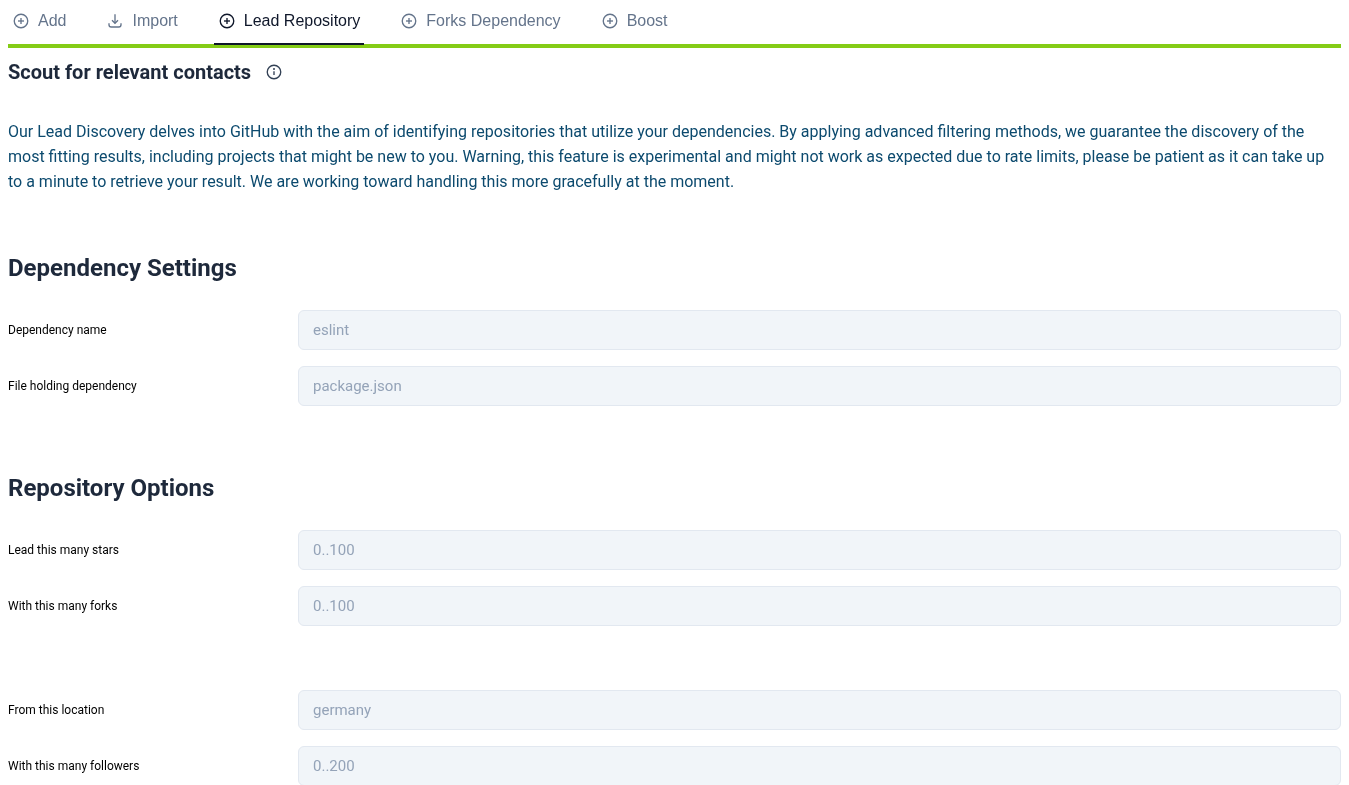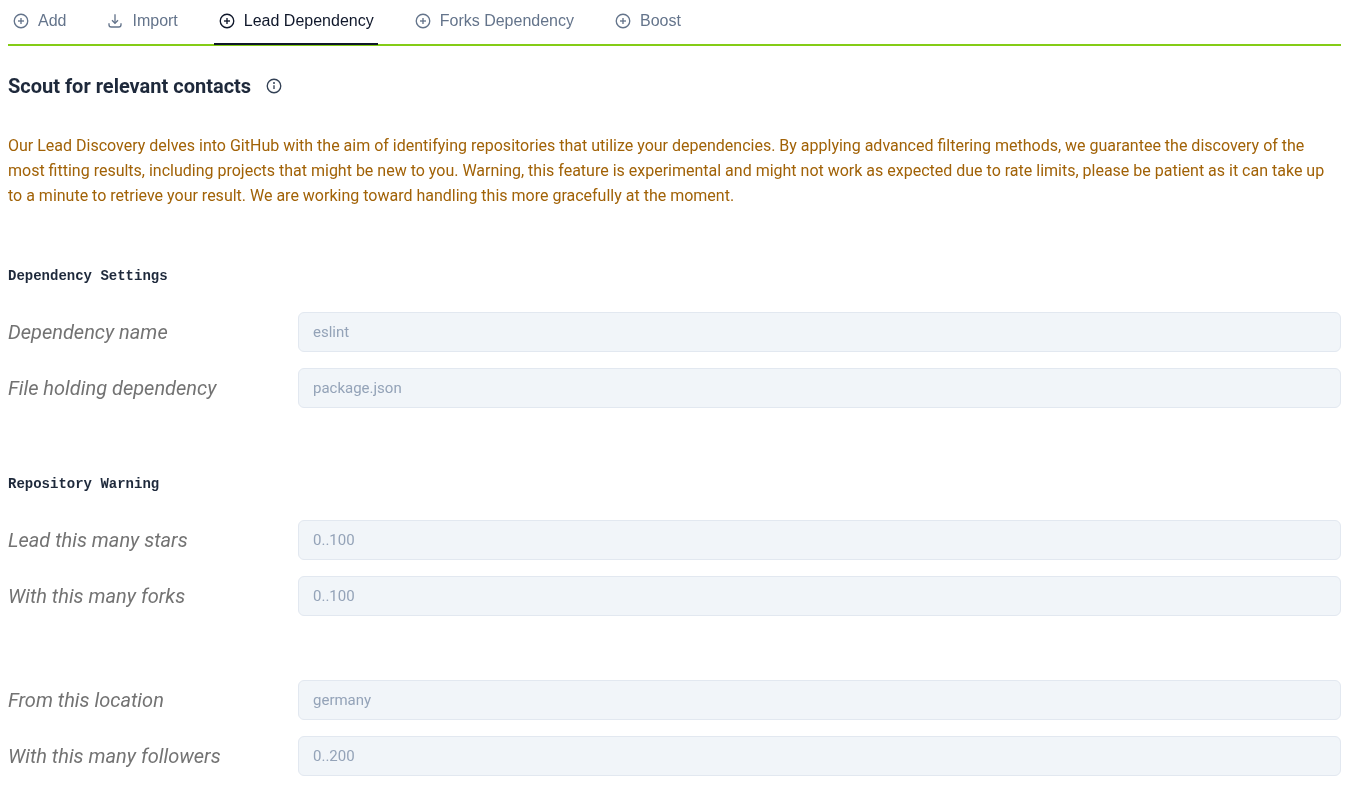--- a/index.html
+++ b/index.html
@@ -10,23 +10,23 @@
     body {
       font-family: -apple-system, BlinkMacSystemFont, "Segoe UI", Roboto, "Helvetica Neue", Arial, sans-serif;
       background: #ffffff;
       color: #1e293b;
       padding: 0 8px;
     }
     .tabs {
       display: flex;
       align-items: center;
       gap: 32px;
-      border-bottom: 2px solid #84cc16;
+      border-bottom: 4px solid #84cc16;
       padding: 0;
-      margin-bottom: 28px;
+      margin-bottom: 12px;
     }
     .tab {
       display: flex;
       align-items: center;
       gap: 8px;
       padding: 12px 4px 14px 4px;
       cursor: pointer;
       font-size: 16px;
       color: #64748b;
       font-weight: 500;
@@ -70,42 +70,40 @@
     }
     .info-icon {
       display: inline-flex;
       width: 18px;
       height: 18px;
       color: #334155;
     }
     .description {
       font-size: 16px;
       line-height: 1.55;
-      color: #a16207;
+      color: #0c4a6e;
       margin-bottom: 60px;
       margin-top: 36px;
     }
     .section-title {
-      font-size: 14px;
+      font-size: 24px;
       font-weight: 700;
       color: #1e293b;
       margin-bottom: 28px;
-      font-family: Liberation Mono, monospace;
     }
     .form-row {
       display: flex;
       align-items: center;
       margin-bottom: 16px;
     }
     .form-label {
       width: 290px;
       flex-shrink: 0;
-      font-size: 20px;
-      color: #737373;
-      font-style: italic;
+      font-size: 12px;
+      color: #000000;
     }
     .form-input {
       flex: 1;
       background: #f1f5f9;
       border: 1px solid #e2e8f0;
       border-radius: 6px;
       padding: 10px 14px;
       font-size: 15px;
       color: #0f172a;
       font-family: inherit;
@@ -147,21 +145,21 @@
   </button>
 
   <button class="tab active">
     <span class="tab-icon">
       <svg viewBox="0 0 24 24" fill="none" stroke="currentColor" stroke-width="1.8">
         <circle cx="12" cy="12" r="9"></circle>
         <line x1="12" y1="8" x2="12" y2="16"></line>
         <line x1="8" y1="12" x2="16" y2="12"></line>
       </svg>
     </span>
-    <span>Lead Dependency</span>
+    <span>Lead Repository</span>
   </button>
 
   <button class="tab">
     <span class="tab-icon">
       <svg viewBox="0 0 24 24" fill="none" stroke="currentColor" stroke-width="1.8">
         <circle cx="12" cy="12" r="9"></circle>
         <line x1="12" y1="8" x2="12" y2="16"></line>
         <line x1="8" y1="12" x2="16" y2="12"></line>
       </svg>
     </span>
@@ -200,21 +198,21 @@
   <input class="form-input" type="text" placeholder="eslint" style="">
 </div>
 
 <div class="form-row">
   <label class="form-label">File holding dependency</label>
   <input class="form-input" type="text" placeholder="package.json" style="">
 </div>
 
 <div class="section-gap"></div>
 
-<h2 class="section-title">Repository Warning</h2>
+<h2 class="section-title">Repository Options</h2>
 
 <div class="form-row">
   <label class="form-label">Lead this many stars</label>
   <input class="form-input" type="text" placeholder="0..100" style="">
 </div>
 
 <div class="form-row">
   <label class="form-label">With this many forks</label>
   <input class="form-input" type="text" placeholder="0..100" style="">
 </div>

